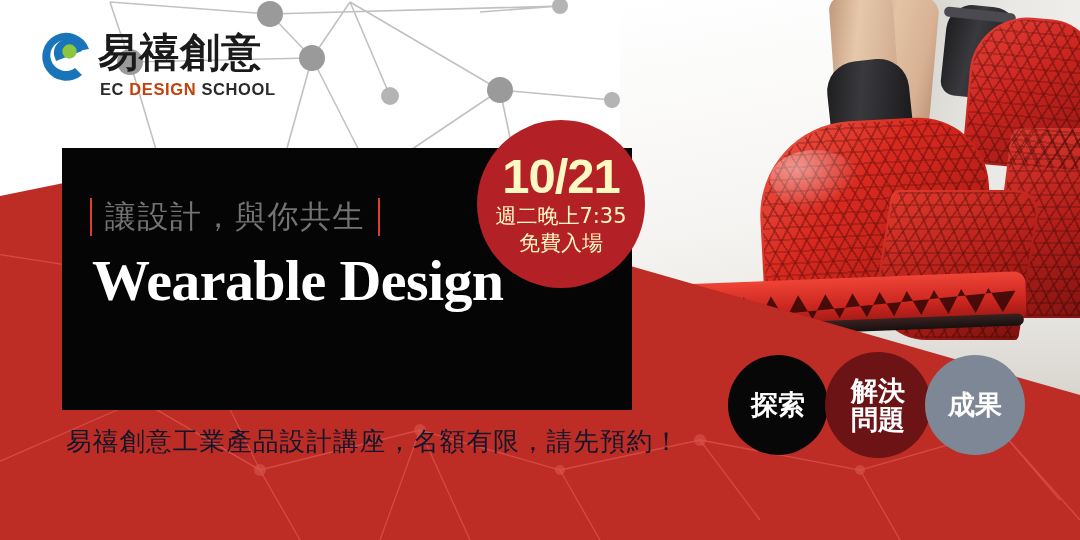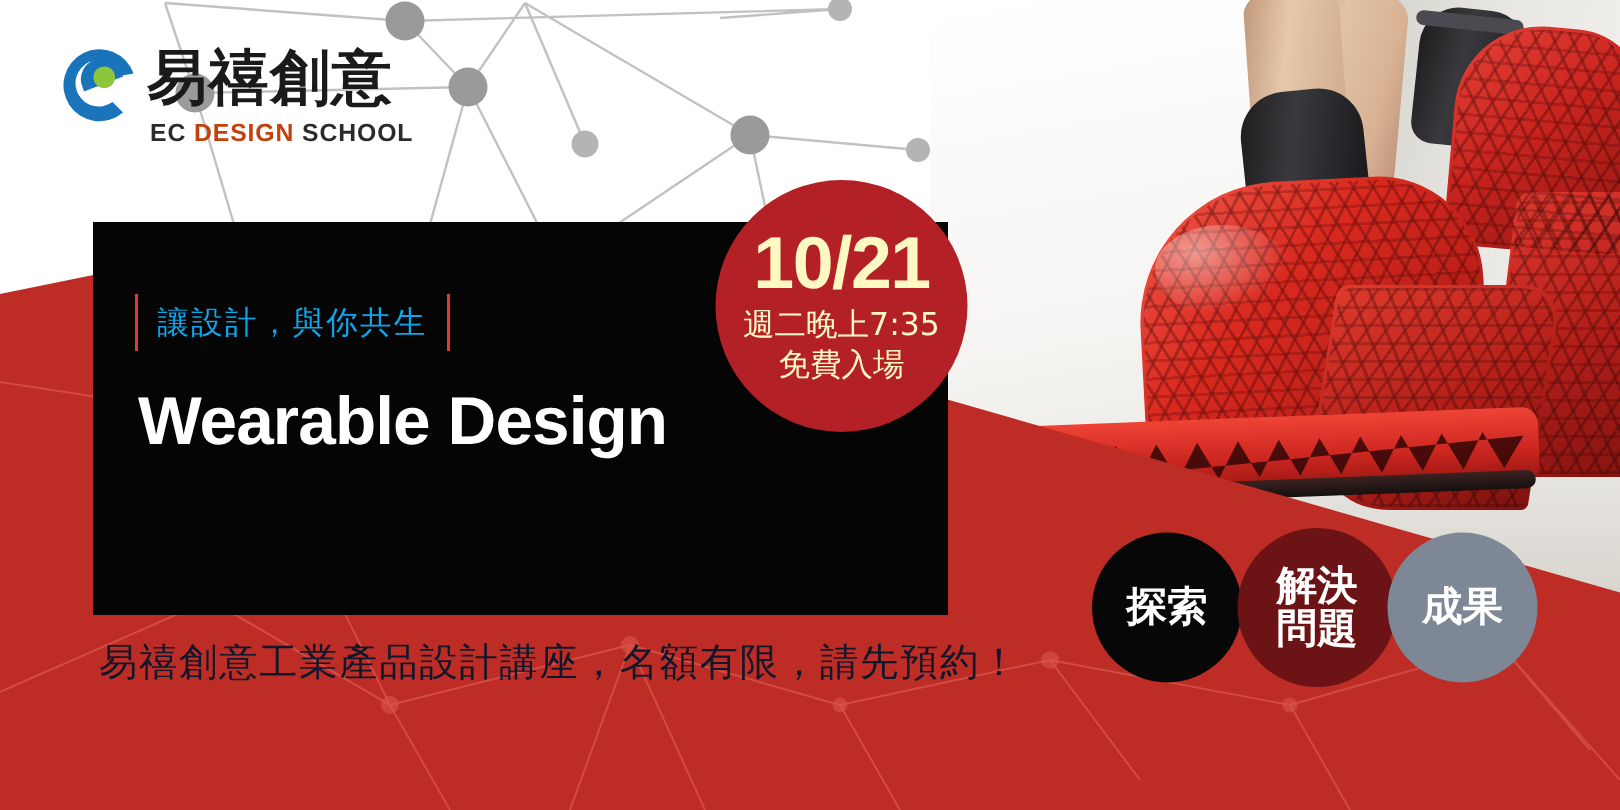--- a/index.html
+++ b/index.html
@@ -136,29 +136,29 @@
   .logo-en .word-design { color:#c2410c; }
 
   
   .black-box {
     position:absolute; left:62px; top:148px; width:570px; height:262px;
     background:#050505;
   }
   .kicker {
     position:absolute; left:28px; top:48px;
     display:flex; align-items:center; gap:13px;
-    color:#0ea5e9;
+    color:#737373;
     font-family:"DejaVu Sans","Liberation Sans",sans-serif;
-    font-size:21px; font-weight:normal; letter-spacing:1.5px; white-space:nowrap;
+    font-size:31px; font-weight:normal; letter-spacing:1.5px; white-space:nowrap;
   }
   .kicker .bar { display:inline-block; width:2px; height:38px; background:#e03a32; }
   .headline-en {
     position:absolute; left:30px; top:107px;
-    color:#ffffff; font-family:Liberation Sans, sans-serif;
-    font-size:45px; font-weight:bold; letter-spacing:-0.6px; line-height:52px; white-space:nowrap;
+    color:#ffffff; font-family:Liberation Serif, serif;
+    font-size:58px; font-weight:bold; letter-spacing:-0.6px; line-height:52px; white-space:nowrap;
   }
   .headline-cn {
     position:absolute; left:30px; top:160px;
     color:#ffffff; font-family:"DejaVu Sans","Liberation Sans",sans-serif;
     font-size:43px; font-weight:bold; letter-spacing:0px; line-height:54px; white-space:nowrap;
   }
 
   
   .date-circle {
     position:absolute; left:477px; top:120px; width:168px; height:168px;

